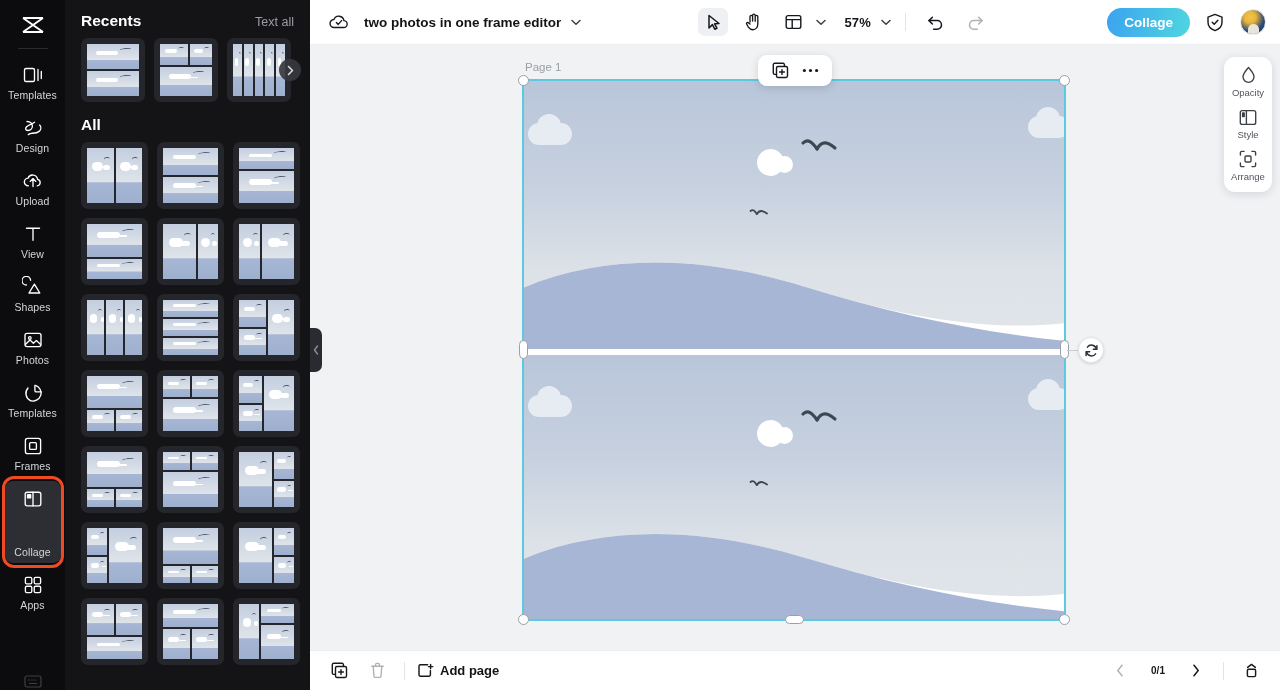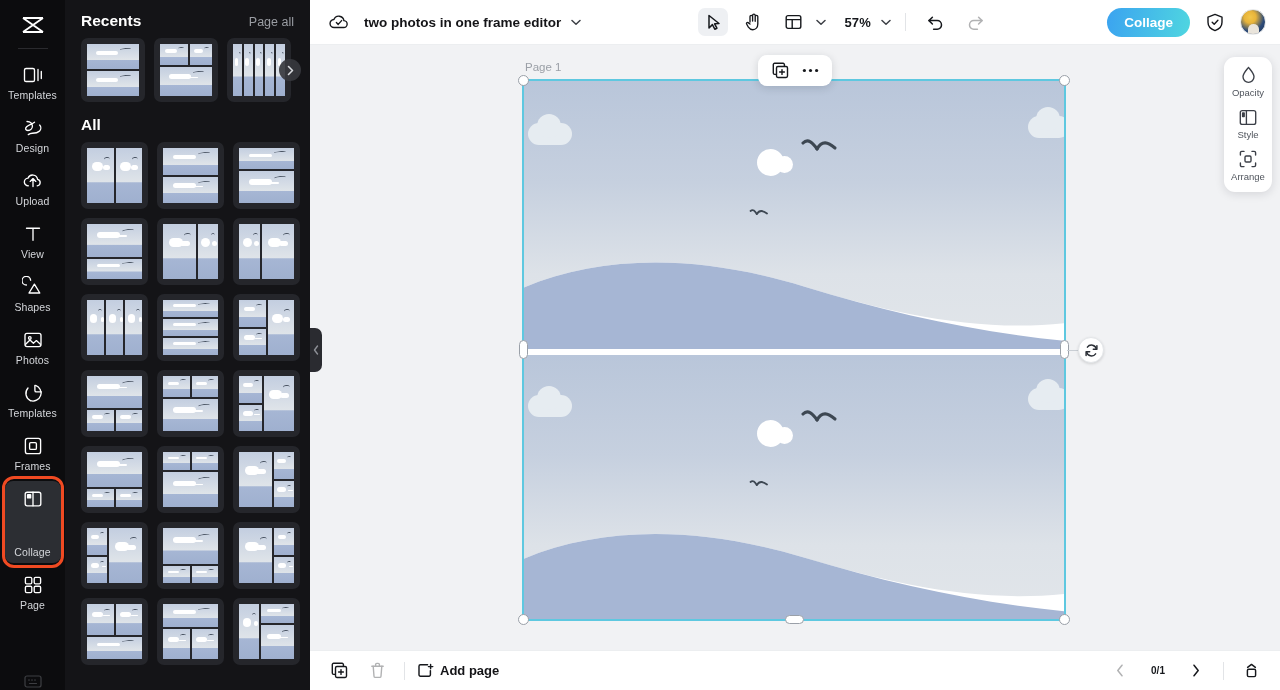--- a/index.html
+++ b/index.html
@@ -279,35 +279,35 @@
         </div>
         <div class="rail-item">
           <div class="ico">
             <svg width="22" height="22" viewBox="0 0 22 22" fill="none" stroke="#fff" stroke-width="1.35" stroke-linecap="round" stroke-linejoin="round">
               <rect x="3.4" y="3.4" width="6.4" height="6.4" rx="1.3"></rect>
               <rect x="12.2" y="3.4" width="6.4" height="6.4" rx="1.3"></rect>
               <rect x="3.4" y="12.2" width="6.4" height="6.4" rx="1.3"></rect>
               <rect x="12.2" y="12.2" width="6.4" height="6.4" rx="1.3"></rect>
             </svg>
           </div>
-          <div class="lbl">Page</div>
+          <div class="lbl">Apps</div>
         </div>
       </div>
     <div class="rail-bottom">
       <svg width="18" height="13" viewBox="0 0 18 13" fill="none" stroke="#6e7176" stroke-width="1.2">
         <rect x="1" y="1" width="16" height="11" rx="2"></rect>
         <path d="M4.5 5h1M7.5 5h1M10.5 5h1M5.5 8.5h7" stroke-linecap="round"></path>
       </svg>
     </div>
   </div>
 
   <div class="panel">
     <div class="panel-head">
       <div class="title">Recents</div>
-      <div class="viewall">Page all</div>
+      <div class="viewall">Text all</div>
     </div>
     <div class="recents-strip">
       <div class="recents-row" id="recents-row">
           <div class="thumb rec">
             <div class="tgrid" style="grid-template-columns: 1fr; grid-template-rows: 1fr 1fr;">
               <div class="cell"></div>
               <div class="cell"></div>
             </div>
           </div>
           <div class="thumb rec">

